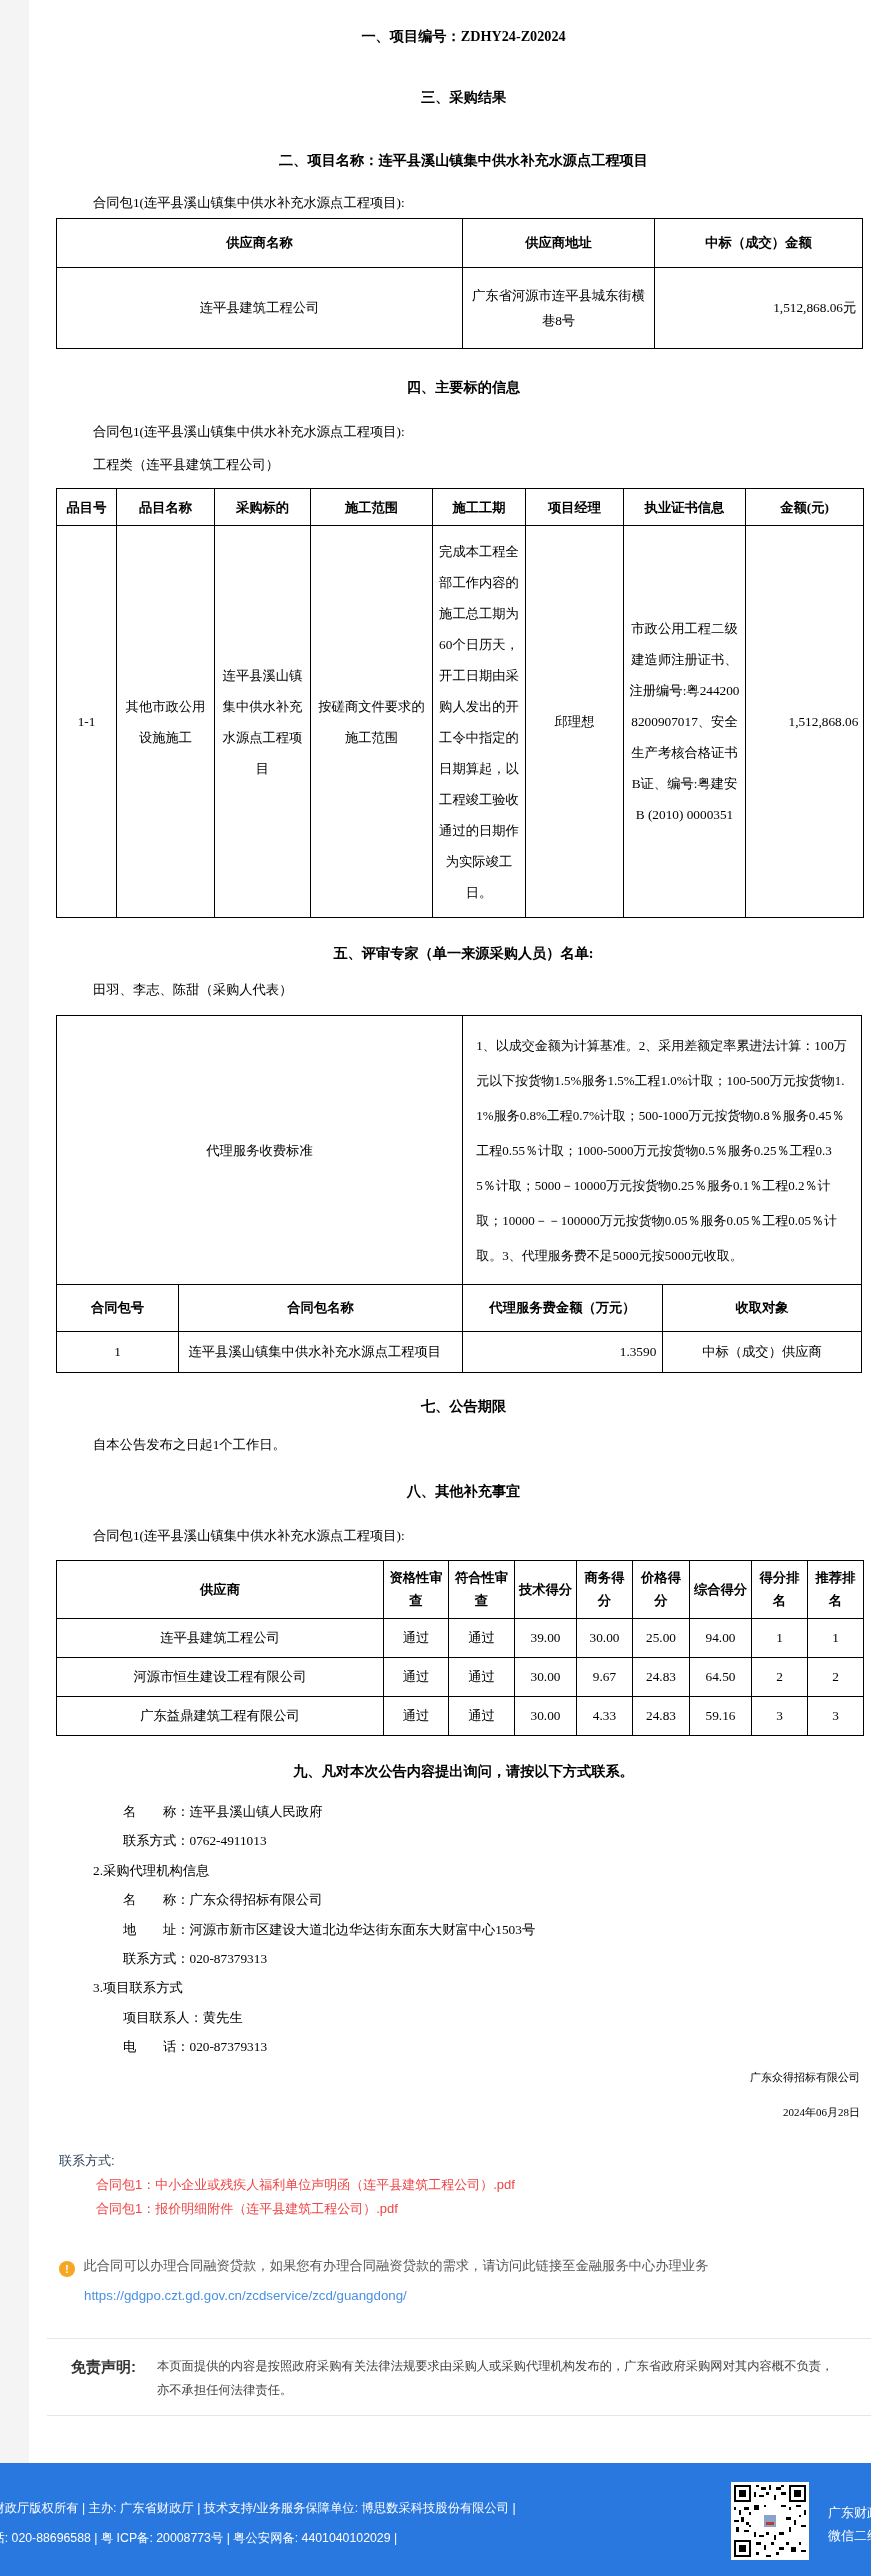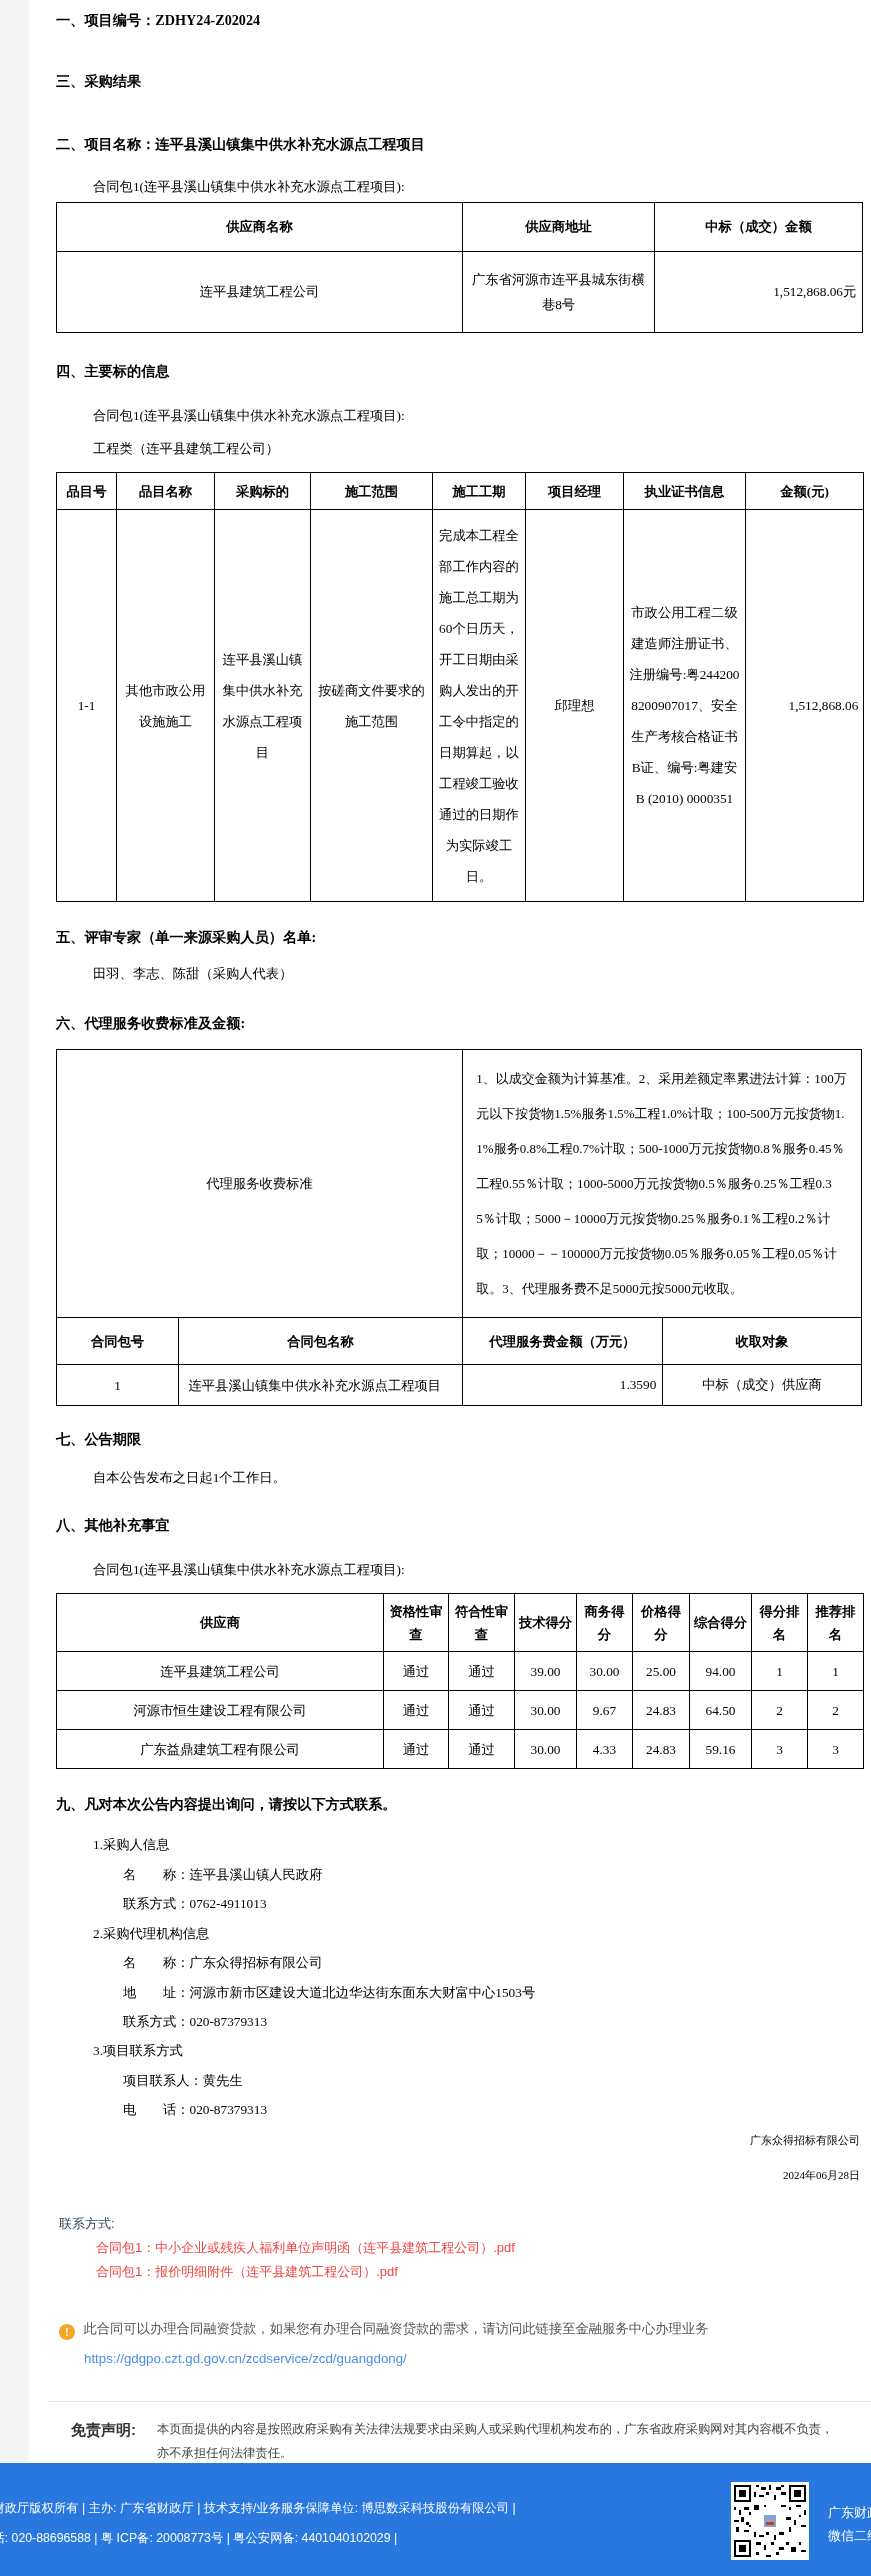--- a/index.html
+++ b/index.html
@@ -1,21 +1,21 @@
 <!DOCTYPE html>
 <html style="font-size:15px"><head>
 <meta charset="utf-8">
 <style>
   html,body{margin:0;padding:0;background:#ffffff;}
   .page{position:relative;width:871px;height:2576px;background:#ffffff;overflow:hidden;
         font-family:"Liberation Serif","DejaVu Serif",serif;color:#000;}
   .left-strip{position:absolute;left:0;top:0;width:28.5px;height:2463px;background:#f4f4f5;}
   .content{position:relative;padding-top:9.5px;}
 
-  .sec-heading{margin:0 0 0 56px;font-size:14.2px;font-weight:bold;line-height:21px;color:#000;}
+  .sec-heading{margin:16px 0 0 56px;font-size:14.2px;font-weight:bold;line-height:21px;color:#000;text-align:center;}
   .body-line{margin:0 0 0 93px;font-size:13.3px;line-height:21px;color:#000;}
 
   .doc-table{border-collapse:collapse;margin-left:56px;width:805px;font-size:13.3px;color:#000;
              text-align:center;table-layout:fixed;}
   .doc-table th,.doc-table td{border:0.9px solid #000;padding:7.6px 5.7px;word-break:break-all;}
   .doc-table thead th{border-bottom-width:1.9px;font-weight:bold;}
   .doc-table{border:0.9px solid #000;border-bottom:1.9px solid #000;}
 
   .tbl1 thead th{padding:13.3px 5.7px;line-height:21px;}
   .tbl1 tbody td{padding:15px 5.7px;line-height:25px;}
@@ -138,21 +138,20 @@
             <td>邱理想</td>
             <td>市政公用工程二级建造师注册证书、注册编号:粤2442008200907017、安全生产考核合格证书B证、编号:粤建安B (2010) 0000351</td>
             <td>1,512,868.06</td>
           </tr>
         </tbody>
     </table>
 
     <h2 class="sec-heading mt26">五、评审专家（单一来源采购人员）名单:</h2>
     <p class="body-line mt16">田羽、李志、陈甜（采购人代表）</p>
 
-    <h2 class="sec-heading mt30">六、代理服务收费标准及金额:</h2>
 
     <table class="doc-table fee-tbl mt16">
       <colgroup>
           <col style="width:122px">
           <col style="width:284px">
           <col style="width:200px">
           <col style="width:199px">
         </colgroup>
       <tbody>
         <tr>
@@ -238,21 +237,20 @@
             <td>59.16</td>
             <td>3</td>
             <td>3</td>
           </tr>
         </tbody>
     </table>
 
     <h2 class="sec-heading mt26">九、凡对本次公告内容提出询问，请按以下方式联系。</h2>
 
     <div class="contact-block mt16">
-      <div>1.采购人信息</div>
       <div class="contact-sub">名　　称：连平县溪山镇人民政府</div>
       <div class="contact-sub">联系方式：0762-4911013</div>
       <div>2.采购代理机构信息</div>
       <div class="contact-sub">名　　称：广东众得招标有限公司</div>
       <div class="contact-sub">地　　址：河源市新市区建设大道北边华达街东面东大财富中心1503号</div>
       <div class="contact-sub">联系方式：020-87379313</div>
       <div>3.项目联系方式</div>
       <div class="contact-sub">项目联系人：黄先生</div>
       <div class="contact-sub">电　　话：020-87379313</div>
     </div>

